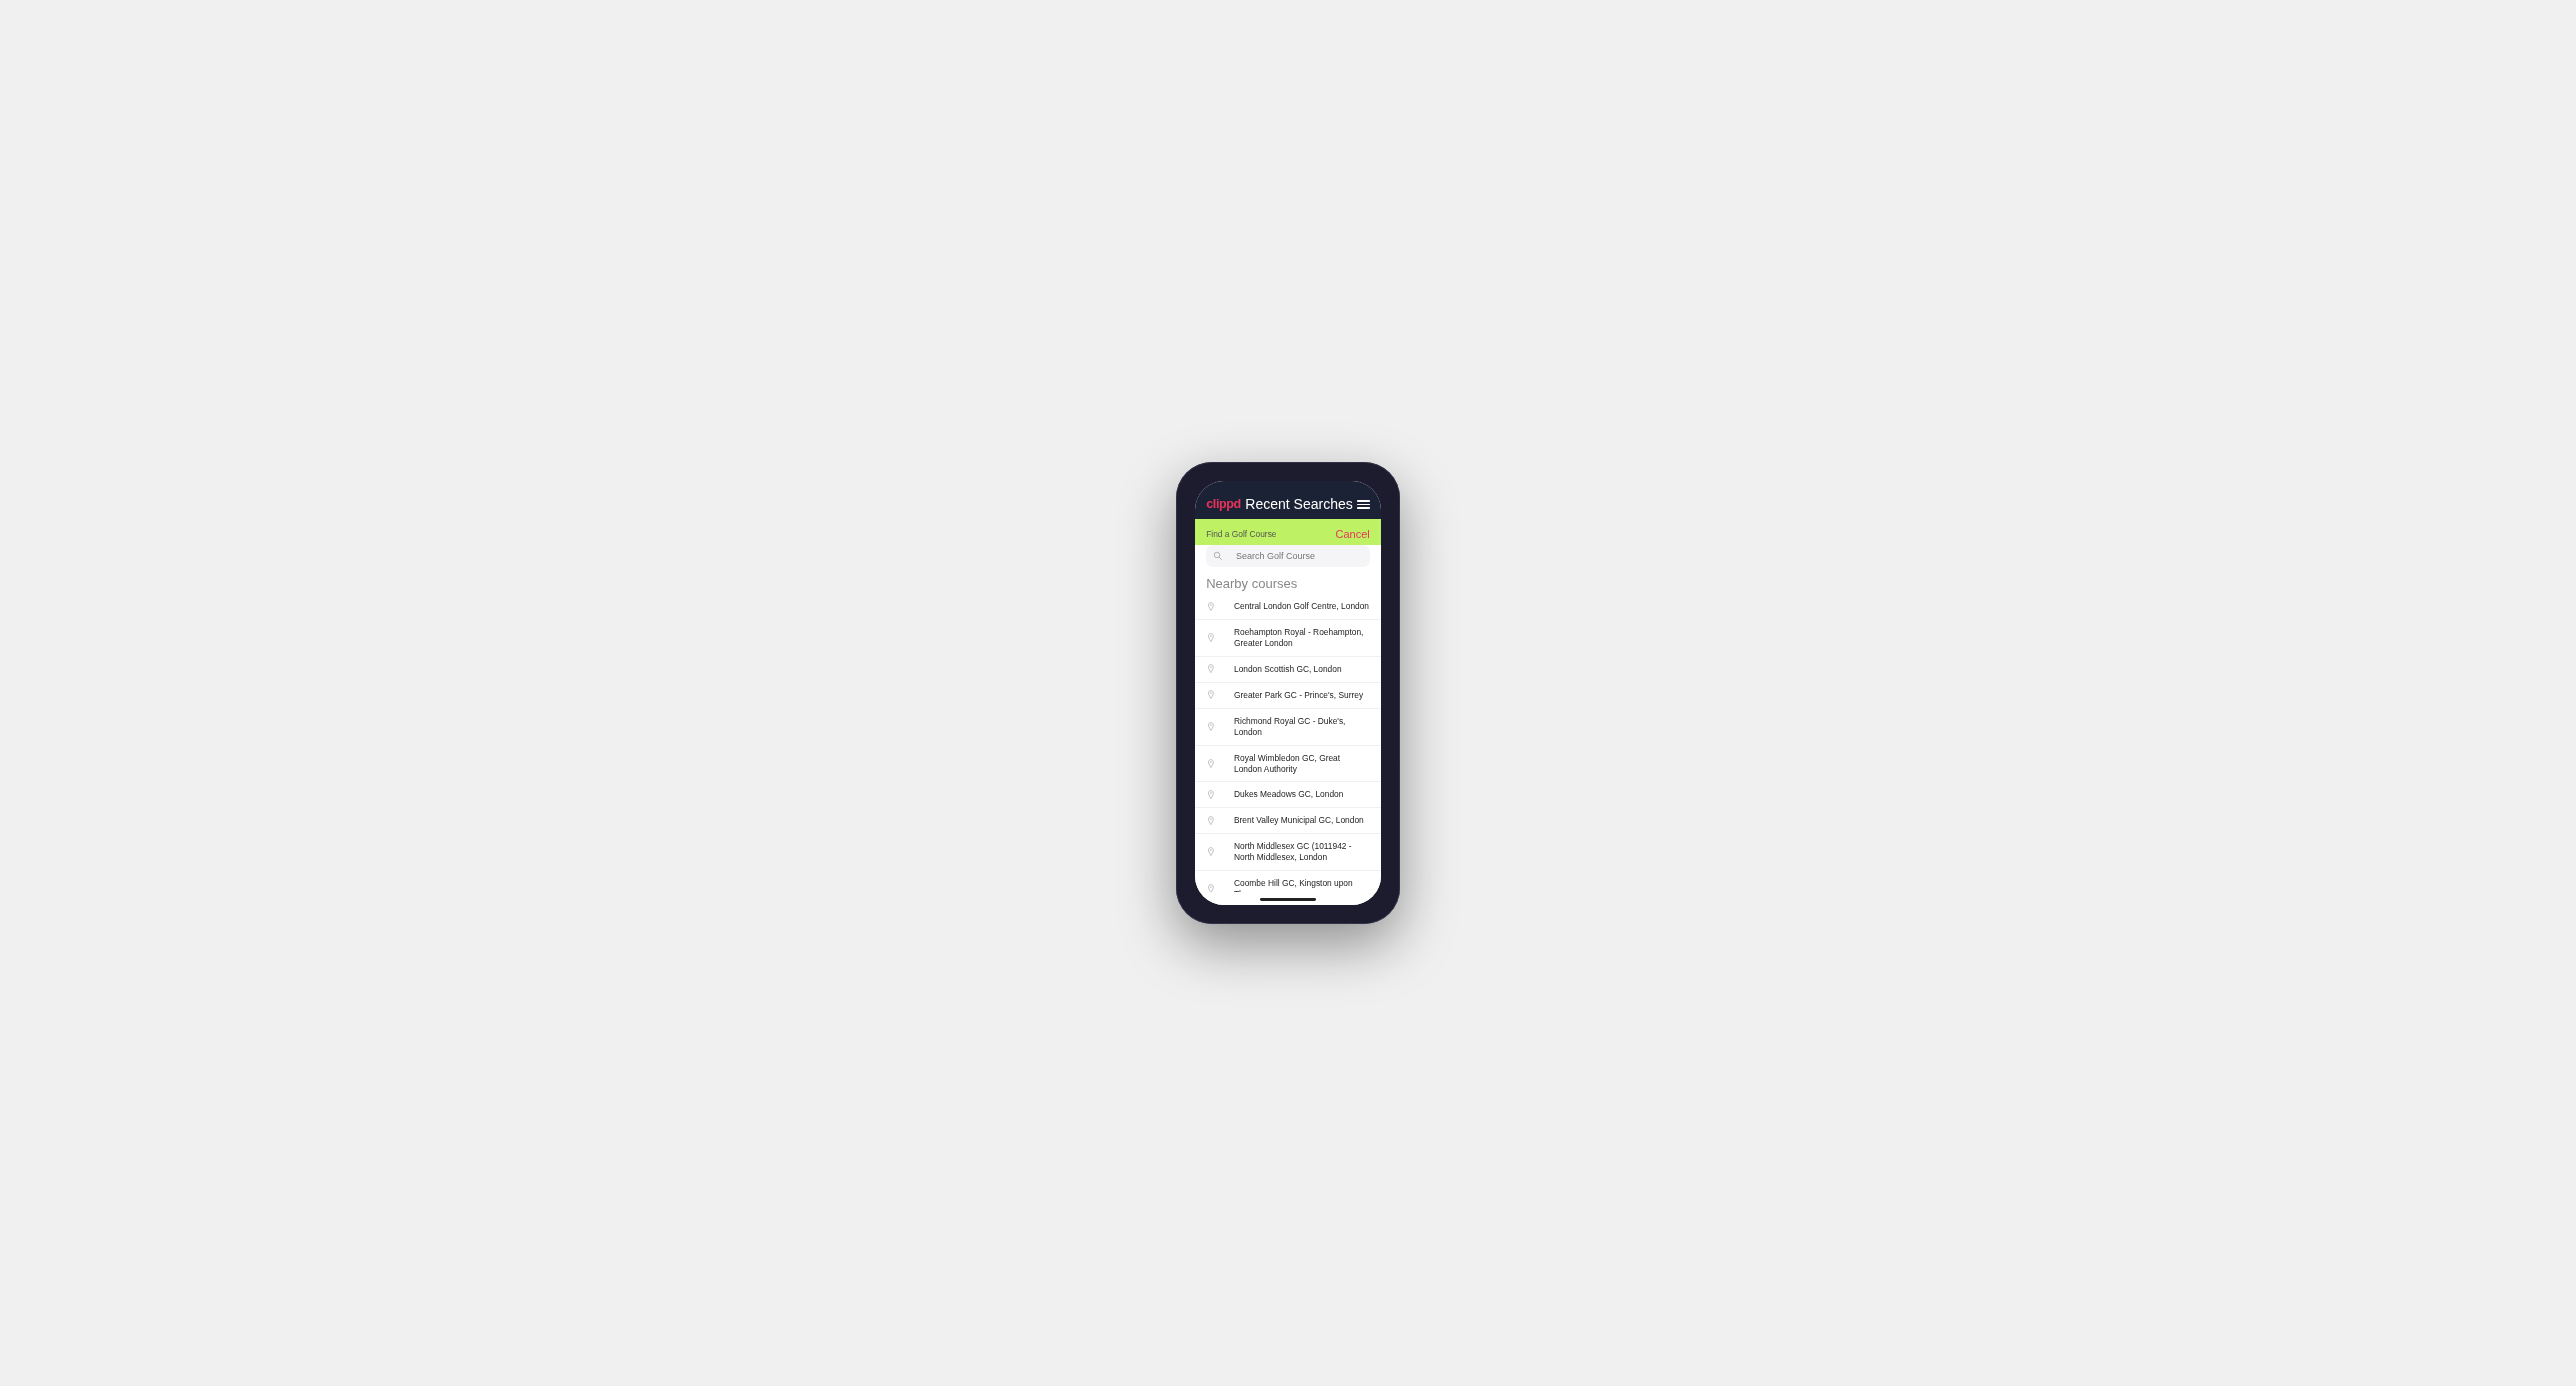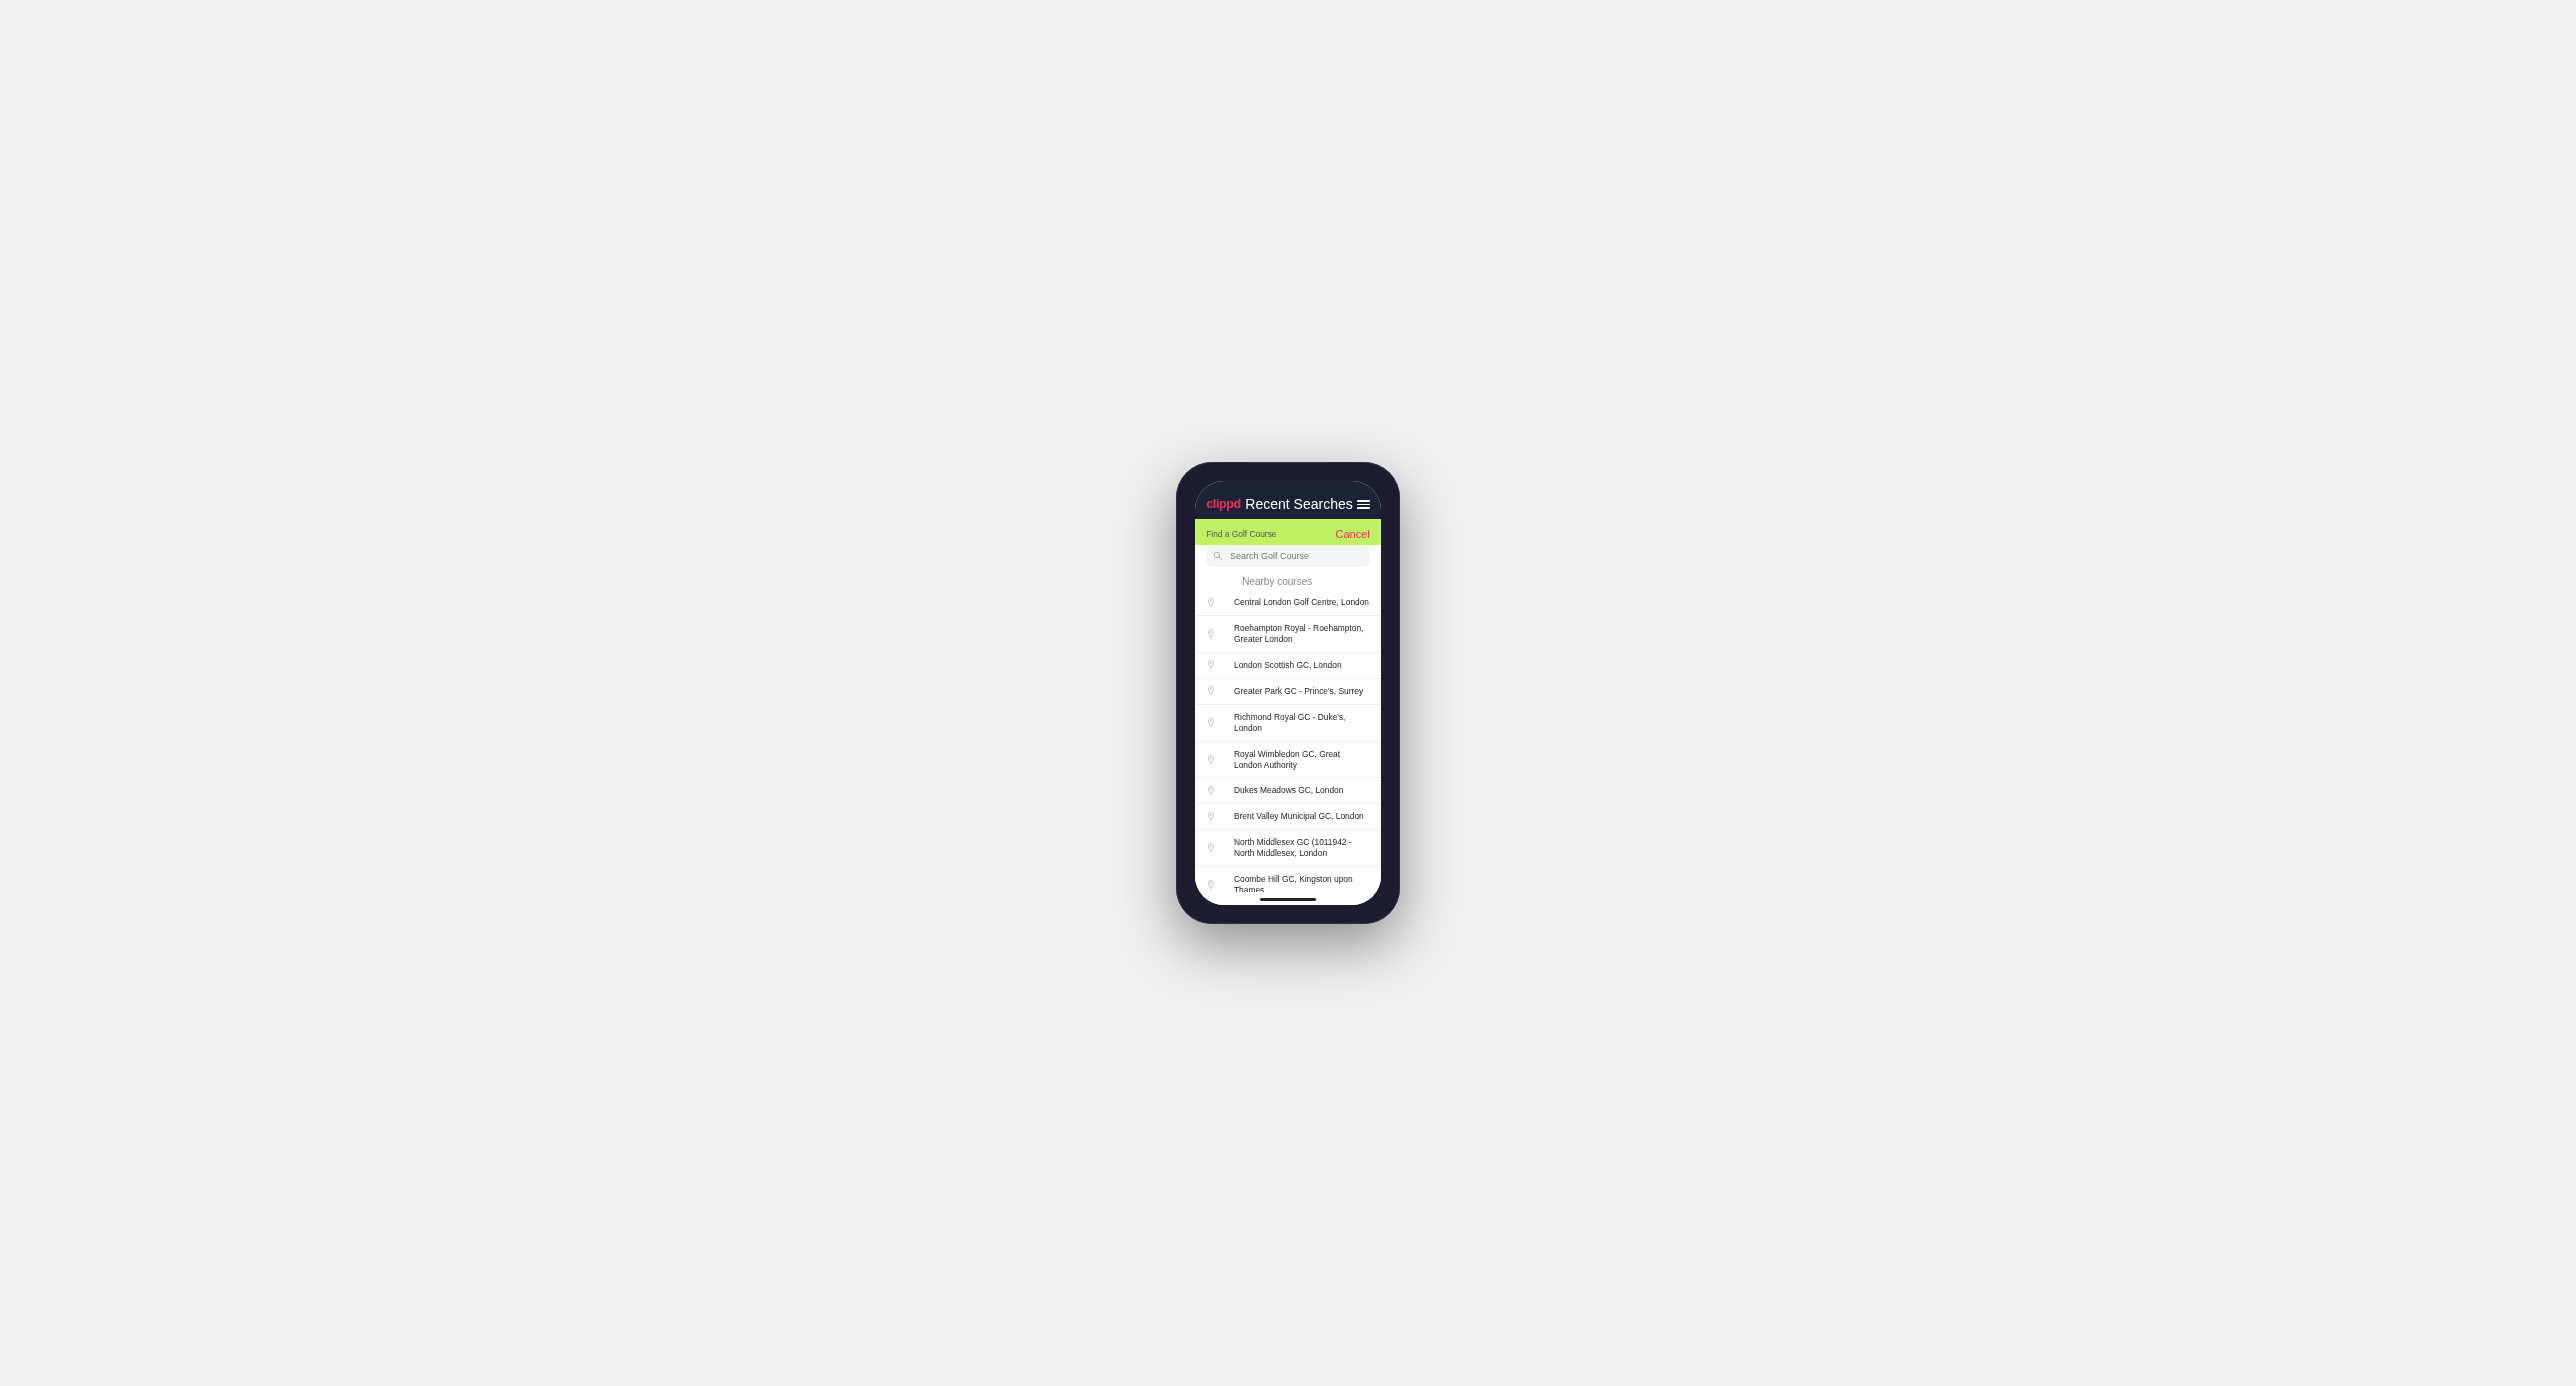--- a/index.html
+++ b/index.html
@@ -89,41 +89,40 @@
       cursor: pointer;
       font-weight: 500;
     }
     .search-box {
       margin: 0 11.2px 5.6px 11.2px;
       background: #f5f5f7;
       border-radius: 7px;
       display: flex;
       align-items: flex-end;
       padding: 5.6px 7px;
-      gap: 7px;
+      gap: 13px;
     }
     .search-icon-svg {
       width: 9.8px;
       height: 9.8px;
       flex-shrink: 0;
     }
     .search-input {
       border: none;
       background: transparent;
       font-size: 9px;
       color: #999;
       outline: none;
       width: 100%;
     }
     .nearby-label {
-      font-size: 10px;
+      font-size: 13px;
       color: #888;
       padding: 4.2px 11.2px 2.8px 11.2px;
       background: #fff;
-      margin-left: 36px;
     }
     .course-list {
       flex: 1;
     }
     .course-item {
       display: flex;
       align-items: center;
       padding: 7px 11.2px;
       border-bottom: 0.7px solid #f0f0f0;
       cursor: pointer;

